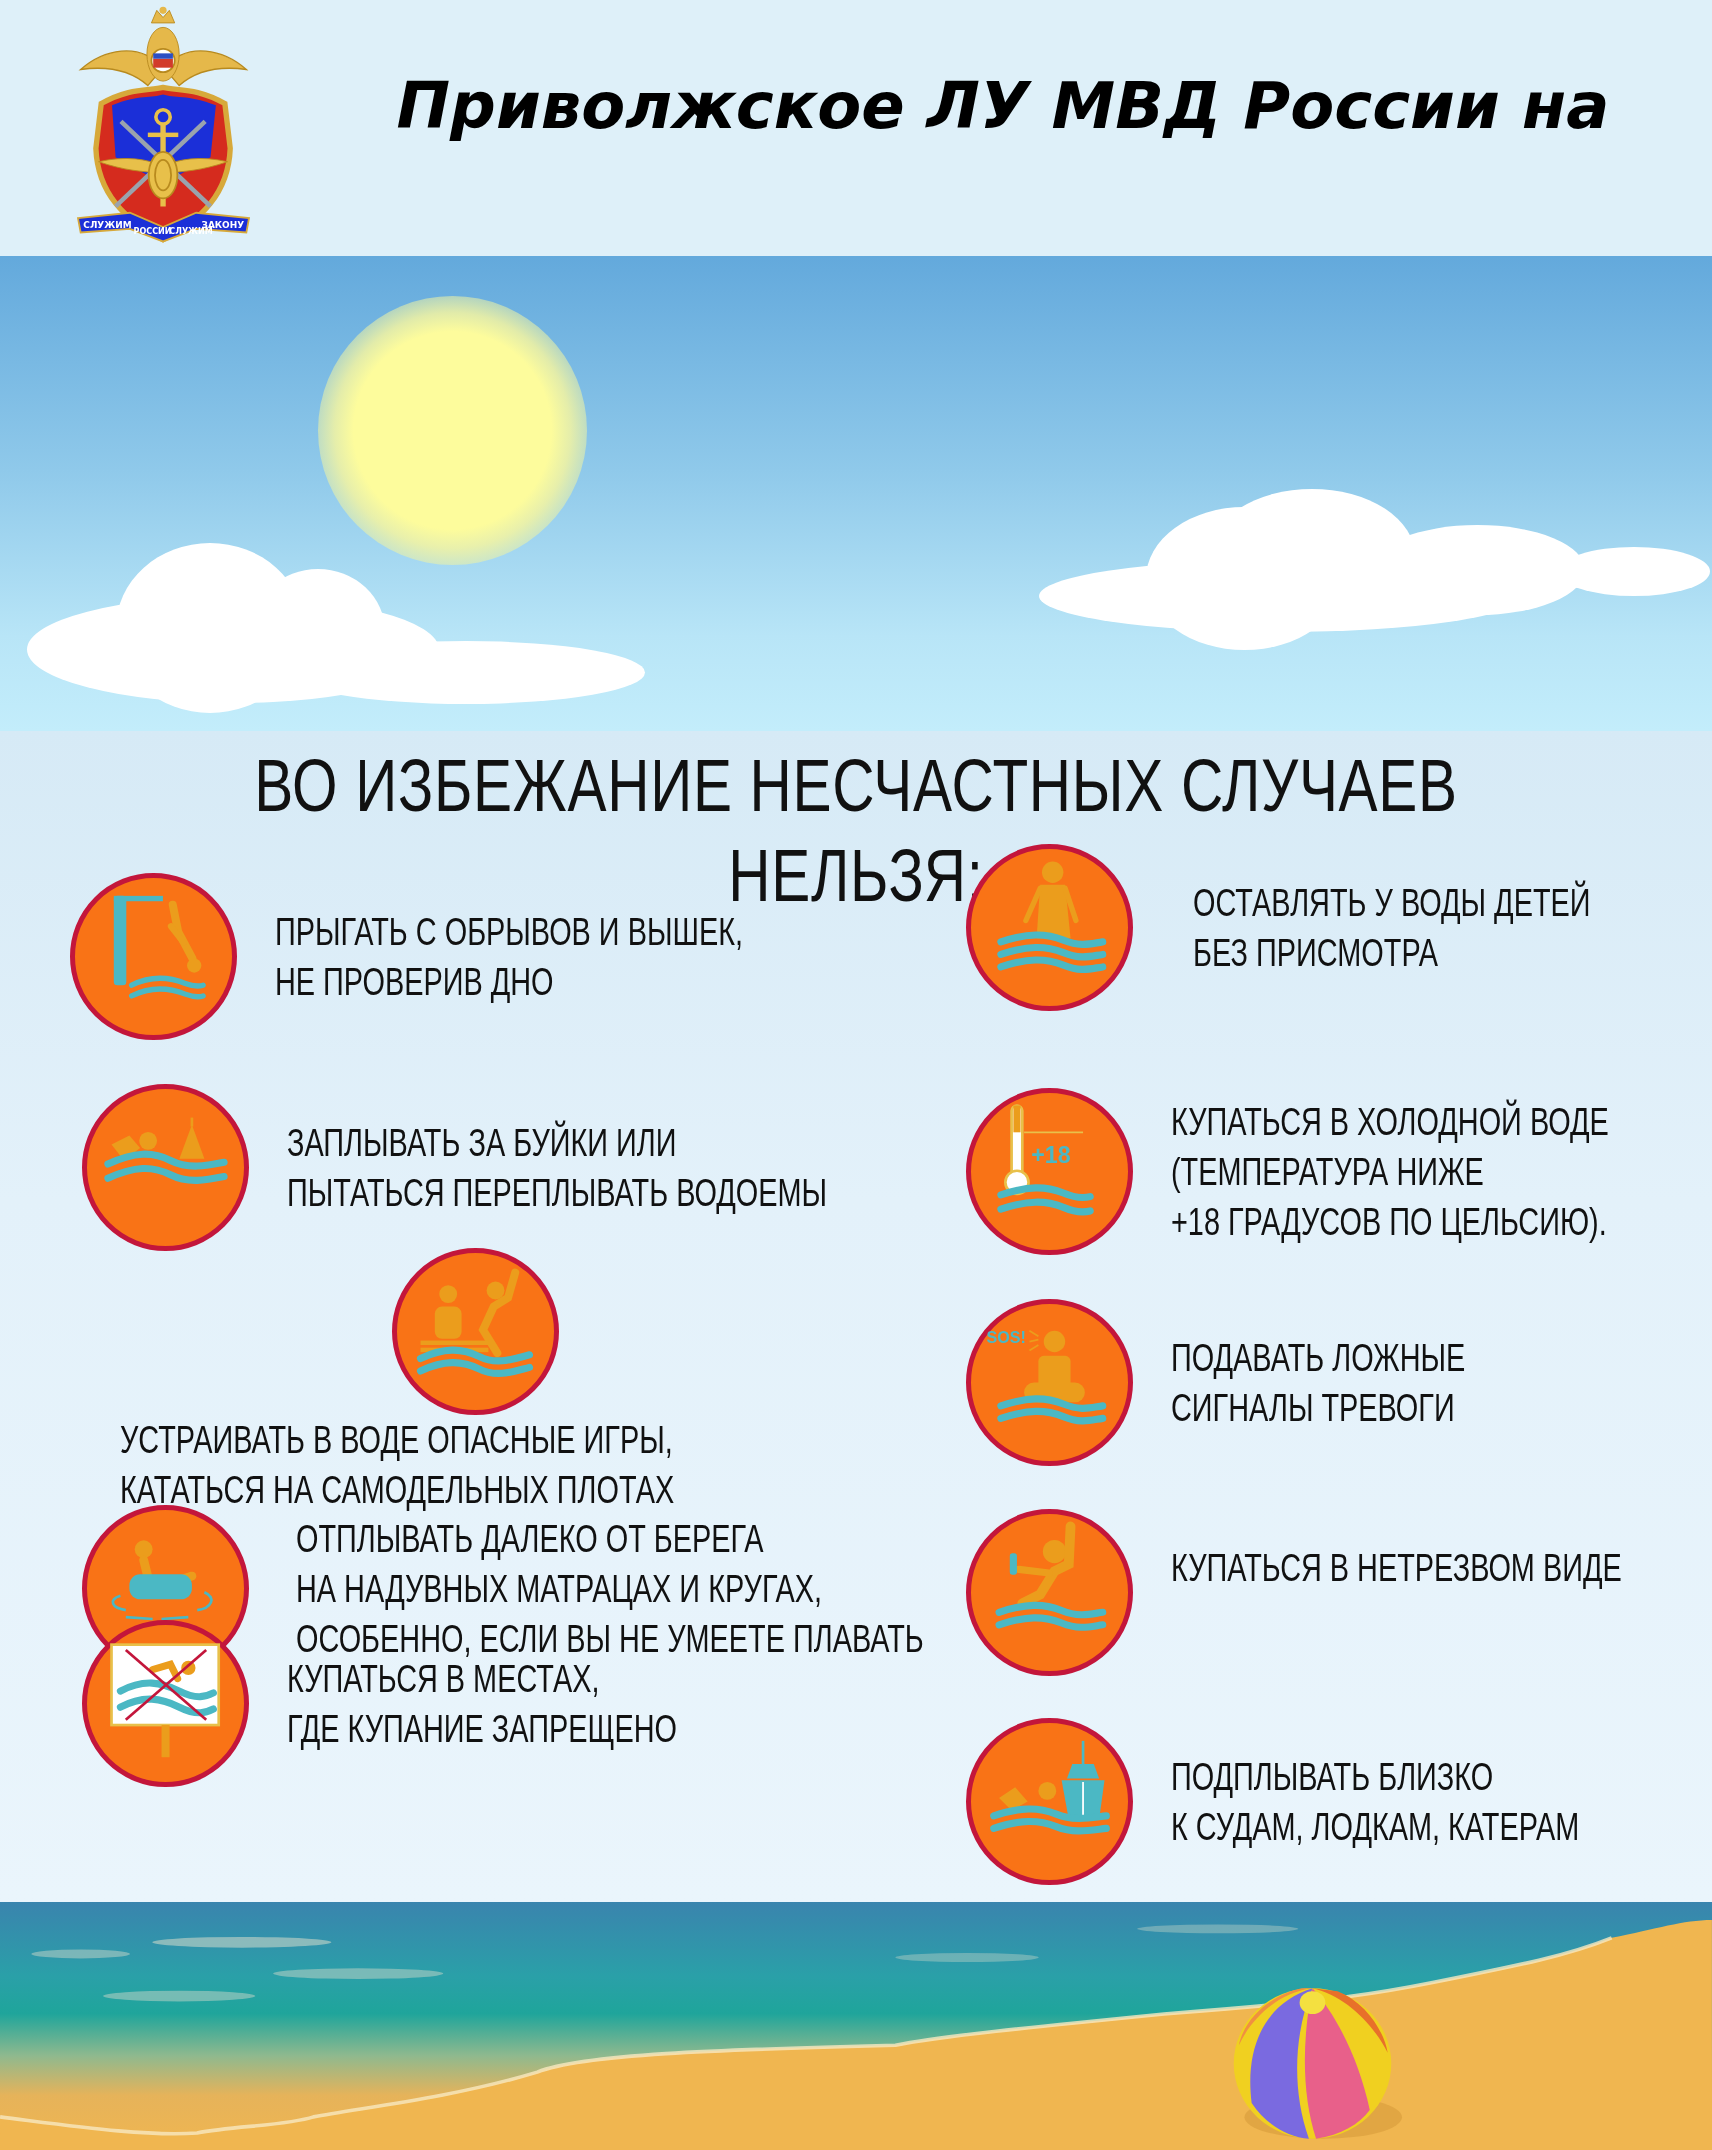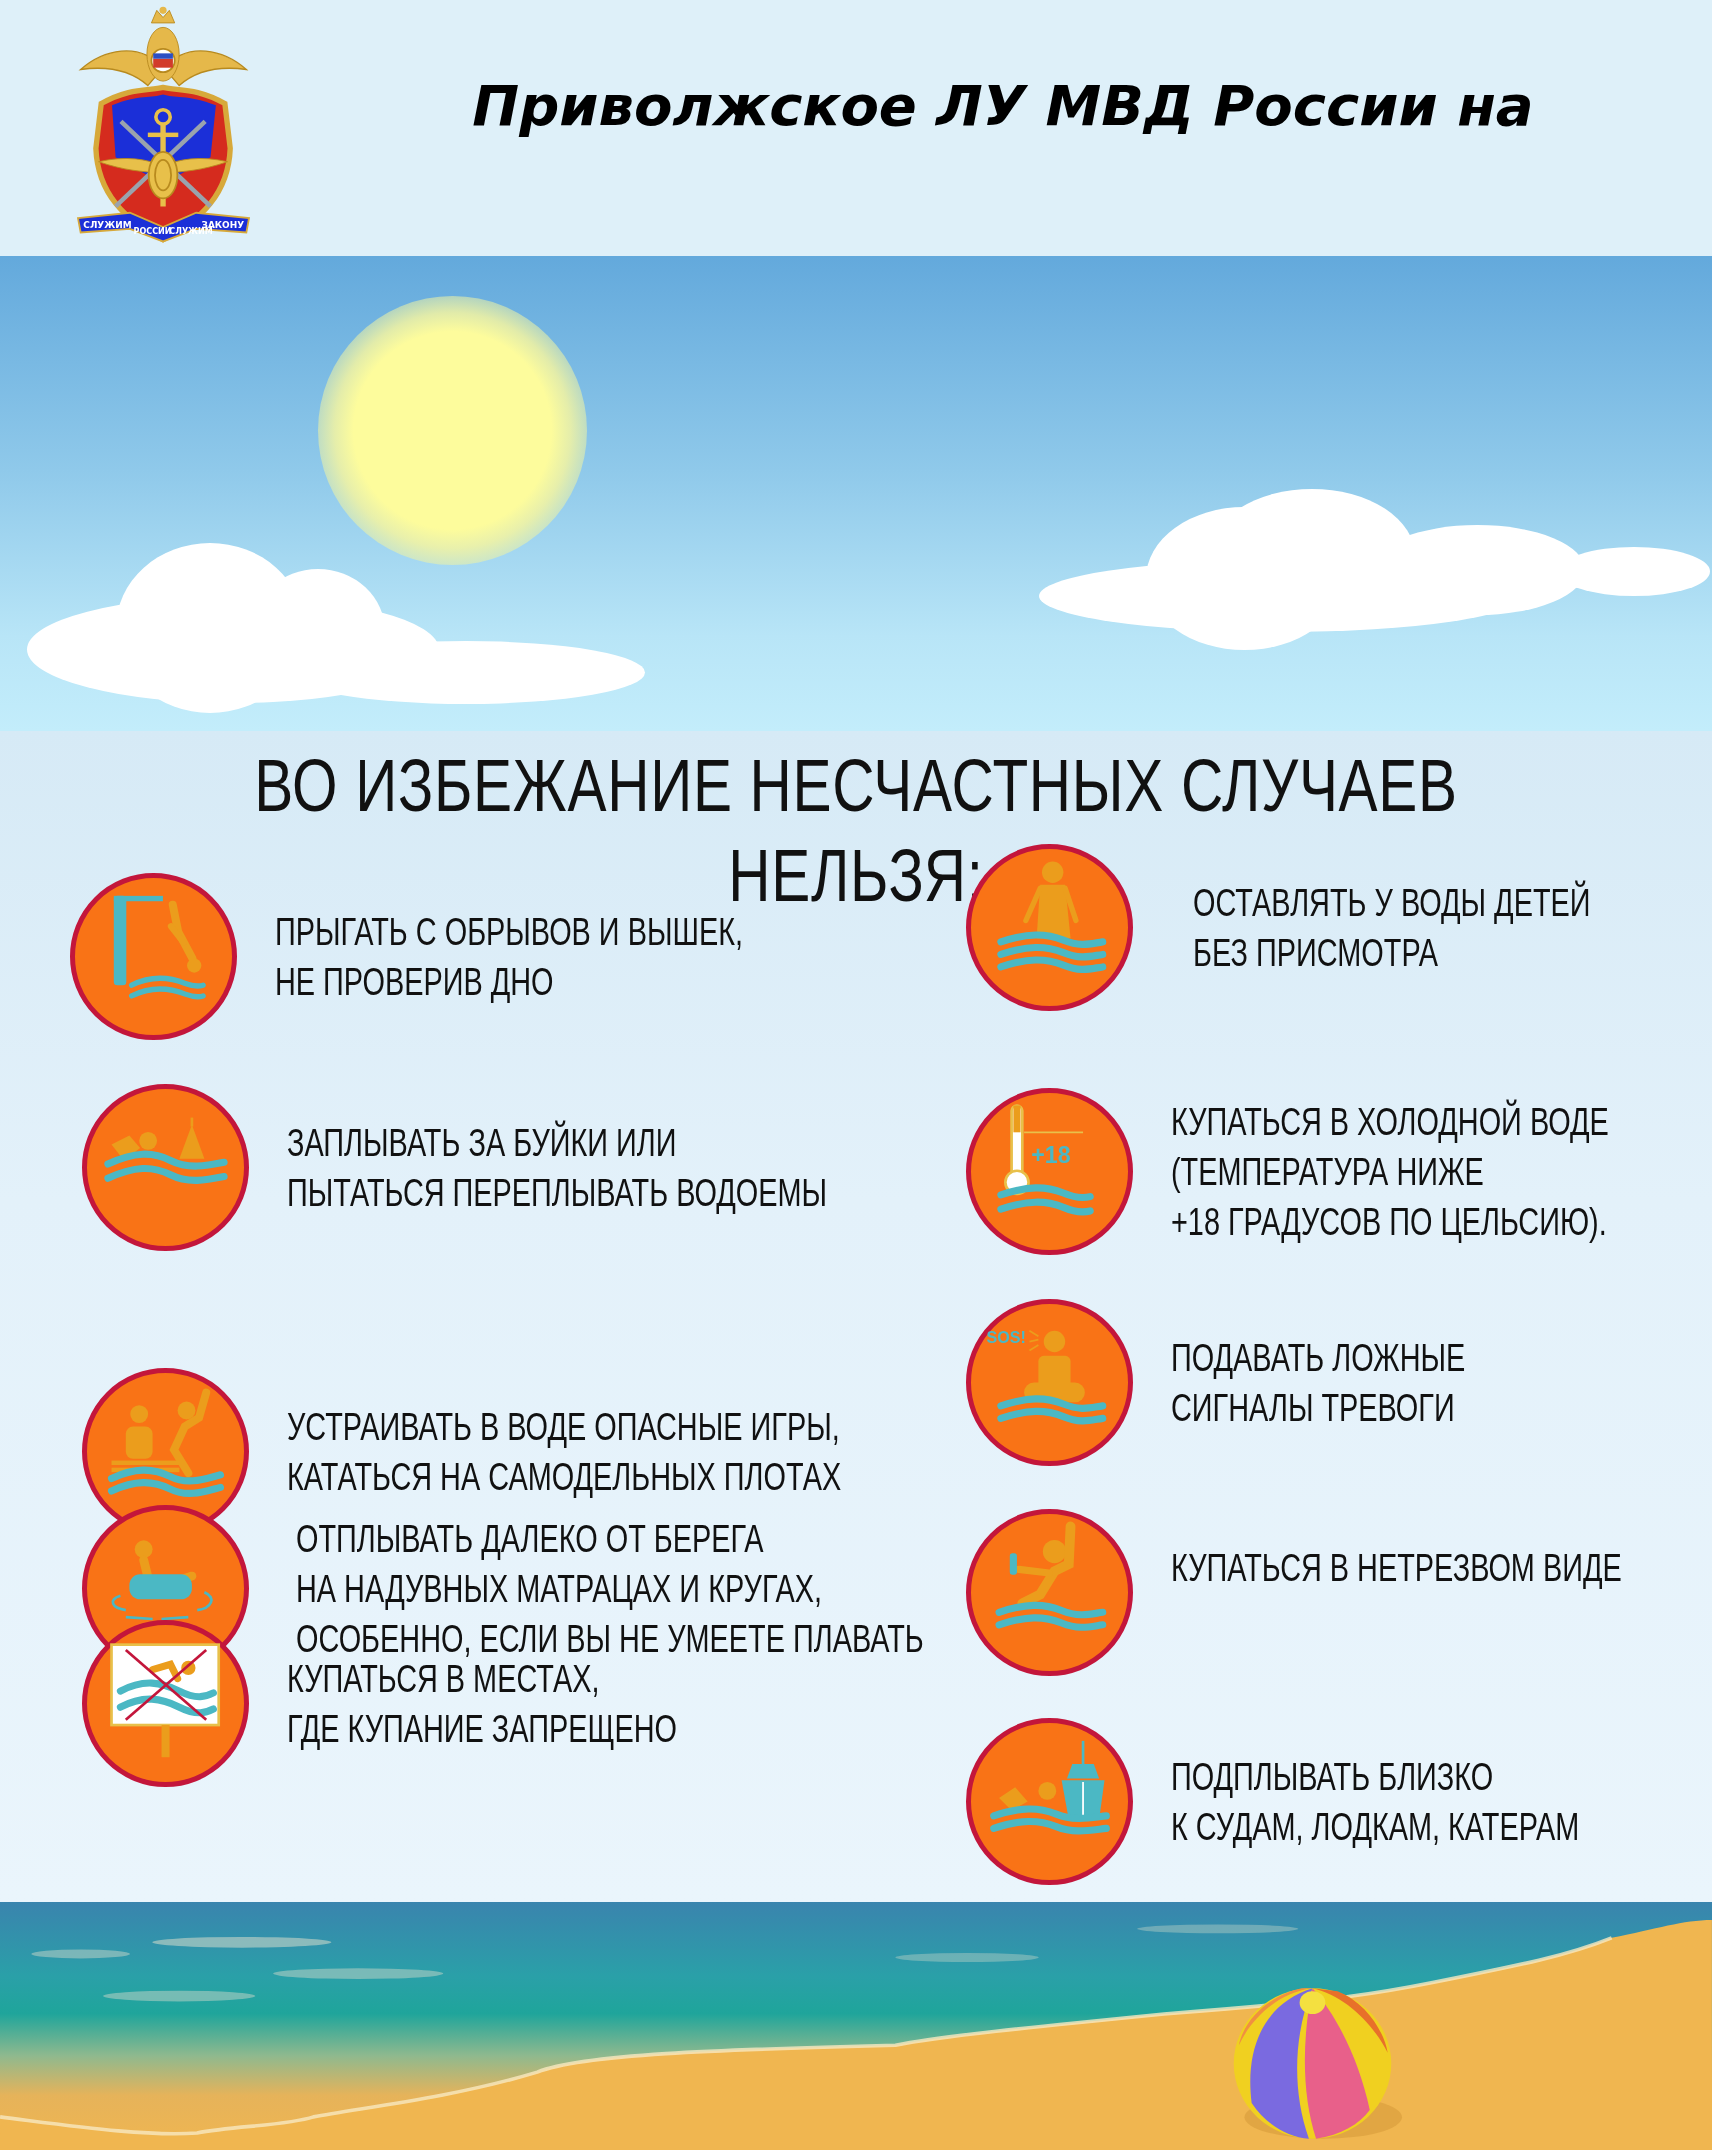--- a/index.html
+++ b/index.html
@@ -3,21 +3,21 @@
 <meta charset="utf-8">
 <style>
   * { box-sizing: border-box; margin: 0; padding: 0; }
   html, body { width: 1712px; height: 2150px; overflow: hidden; }
   body { position: relative; background: #e3f1fa; font-family: "Liberation Sans", sans-serif; }
 
   .header { position: absolute; left: 0; top: 0; width: 1712px; height: 256px; background: #def0f9; }
   .emblem { position: absolute; left: 76px; top: 5.4px; width: 175px; height: 240px; }
   .title { position: absolute; left: 376px; top: 70px; width: 1254px; text-align: center;
            font-family: "DejaVu Sans", sans-serif; font-weight: bold; font-style: italic;
-           font-size: 56px; line-height: 72px; color: #000; }
+           font-size: 64px; line-height: 72px; color: #000; }
 
   .sky { position: absolute; left: 0; top: 256px; width: 1712px; height: 475px;
          background: linear-gradient(#63a9dc 0%, #8fc9ea 45%, #b8e5f7 80%, #c3edfb 100%); overflow: hidden; }
   .sun { position: absolute; left: 318px; top: 40px; width: 269px; height: 269px; border-radius: 50%;
          background: radial-gradient(circle, #fdfc9c 0%, #fdfc9c 52%, rgba(245,245,160,0.85) 62%, rgba(230,240,170,0.4) 75%, rgba(180,220,220,0) 100%); }
   .cloud { position: absolute; background: #fff; border-radius: 50%; }
 
   .content { position: absolute; left: 0; top: 731px; width: 1712px; height: 1171px;
              background: linear-gradient(#d6eaf6 0%, #e3f1fa 40%, #eaf5fc 100%); }
   .heading { position: absolute; left: 0; top: 740px; width: 1712px; text-align: center;
@@ -128,21 +128,21 @@
       <path d="M10 84 C40 70 60 70 80 80 C100 90 120 86 140 82" stroke="#4bb8c4" stroke-width="8" fill="none" stroke-linecap="round"></path>
       <path d="M10 100 C40 86 60 86 80 96 C100 106 120 102 140 98" stroke="#4bb8c4" stroke-width="8" fill="none" stroke-linecap="round"></path>
     </svg>
   </div>
   <div class="item-text">
     <span>ЗАПЛЫВАТЬ ЗА БУЙКИ ИЛИ</span>
     <span>ПЫТАТЬСЯ ПЕРЕПЛЫВАТЬ ВОДОЕМЫ</span>
   </div>
 </div>
 
-<div class="item" style="left:82px;top:1368px;">
+<div class="item" style="left:82px;top:1248px;flex-direction:column;">
   <div class="circle">
     <svg viewBox="0 0 150 150">
       <circle cx="45" cy="46" r="10" fill="#eb9d1c"></circle>
       <rect x="30" y="60" width="30" height="36" rx="8" fill="#eb9d1c"></rect>
       <circle cx="98" cy="42" r="10" fill="#eb9d1c"></circle>
       <path d="M120 22 L112 50 L96 60 L84 86 L100 112" stroke="#eb9d1c" stroke-width="9" fill="none" stroke-linecap="round"></path>
       <rect x="14" y="98" width="76" height="5" fill="#eb9d1c"></rect>
       <rect x="14" y="106" width="76" height="5" fill="#eb9d1c"></rect>
       <path d="M14 118 C40 106 60 106 80 116 C100 126 120 118 136 114" stroke="#4bb8c4" stroke-width="8" fill="none" stroke-linecap="round"></path>
       <path d="M14 132 C40 120 60 120 80 130 C100 140 120 132 136 128" stroke="#4bb8c4" stroke-width="8" fill="none" stroke-linecap="round"></path>

